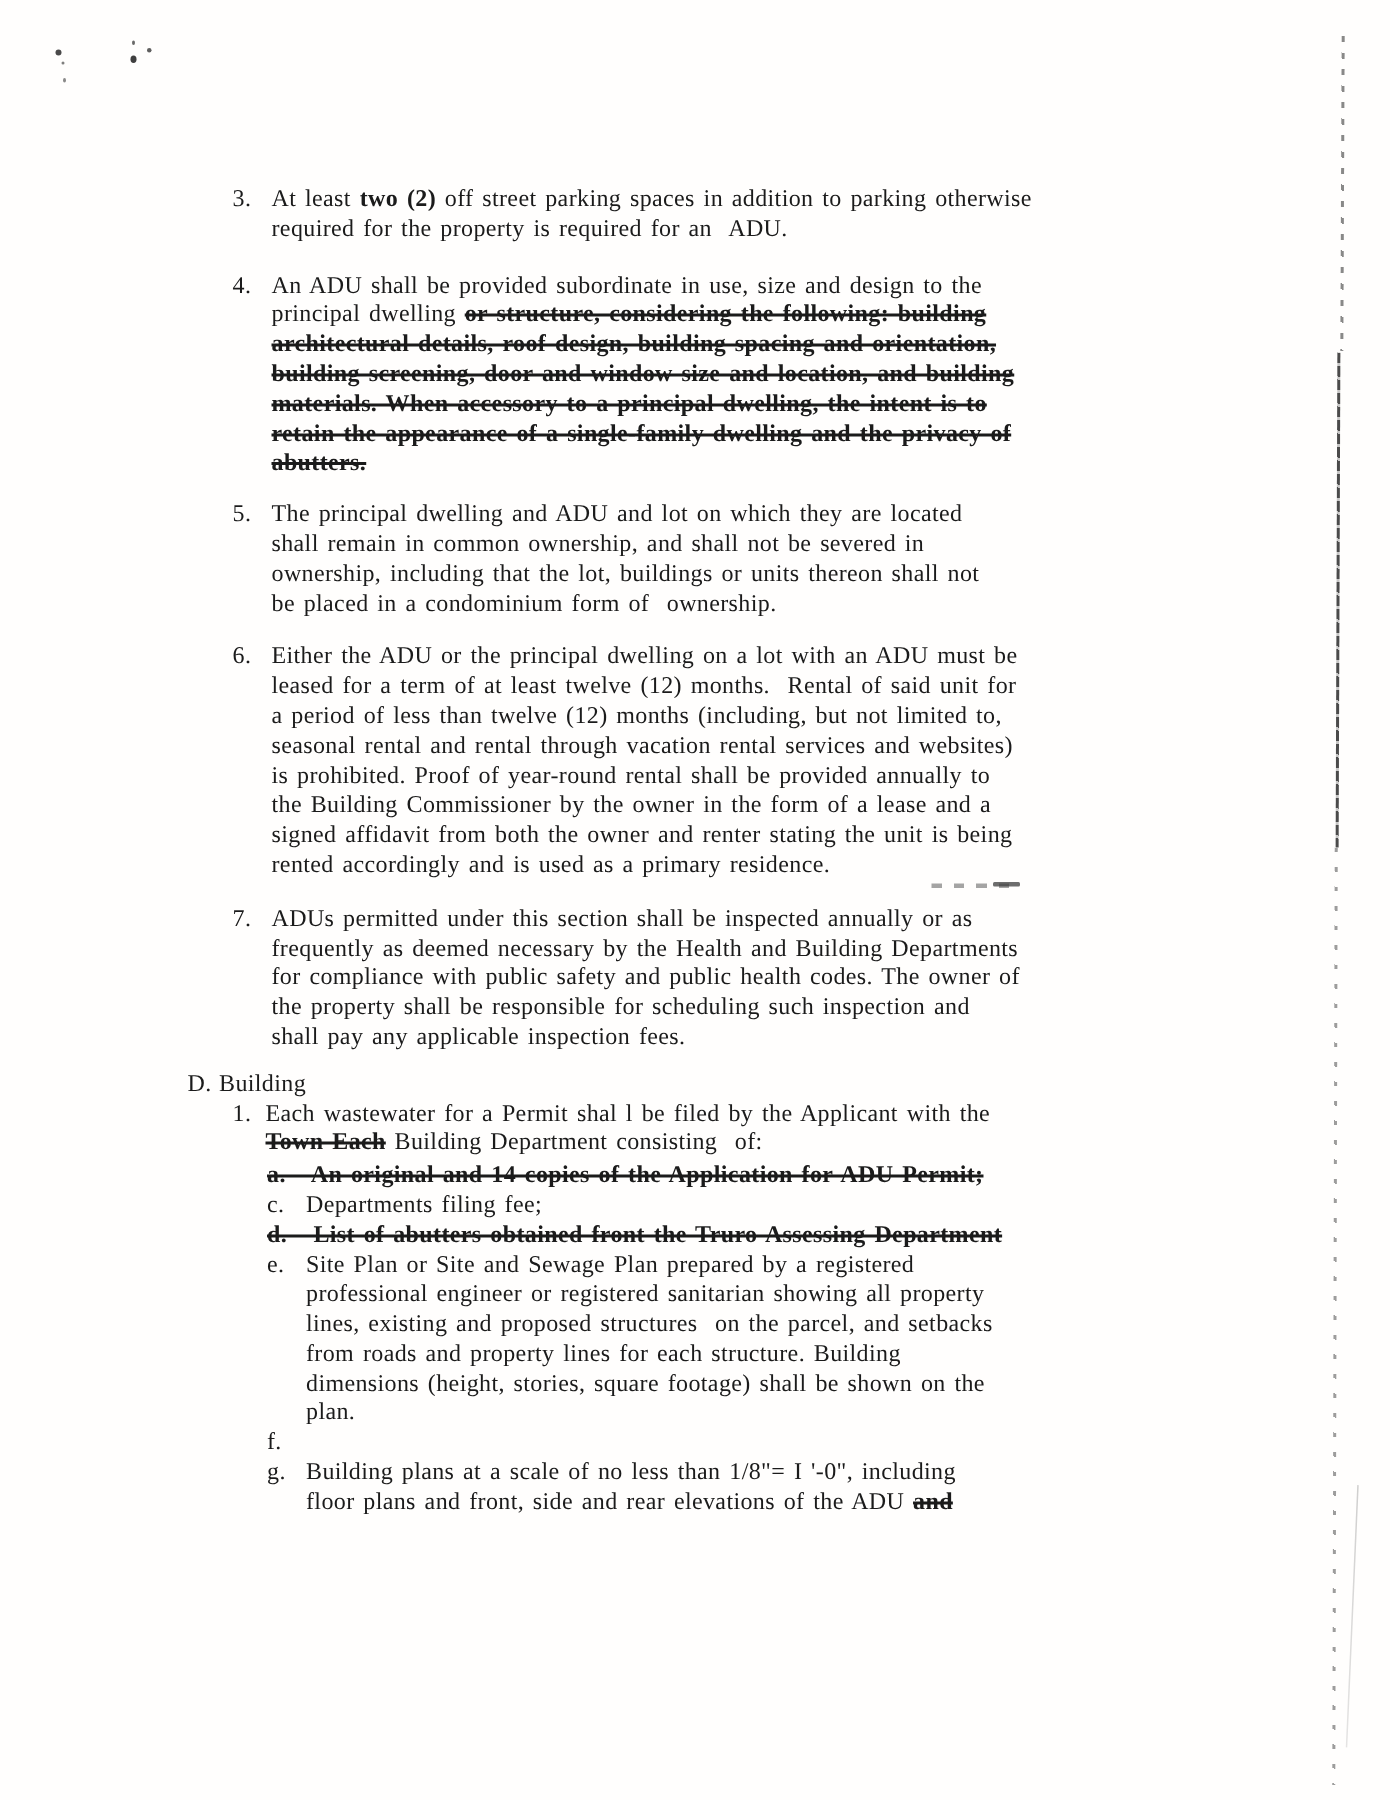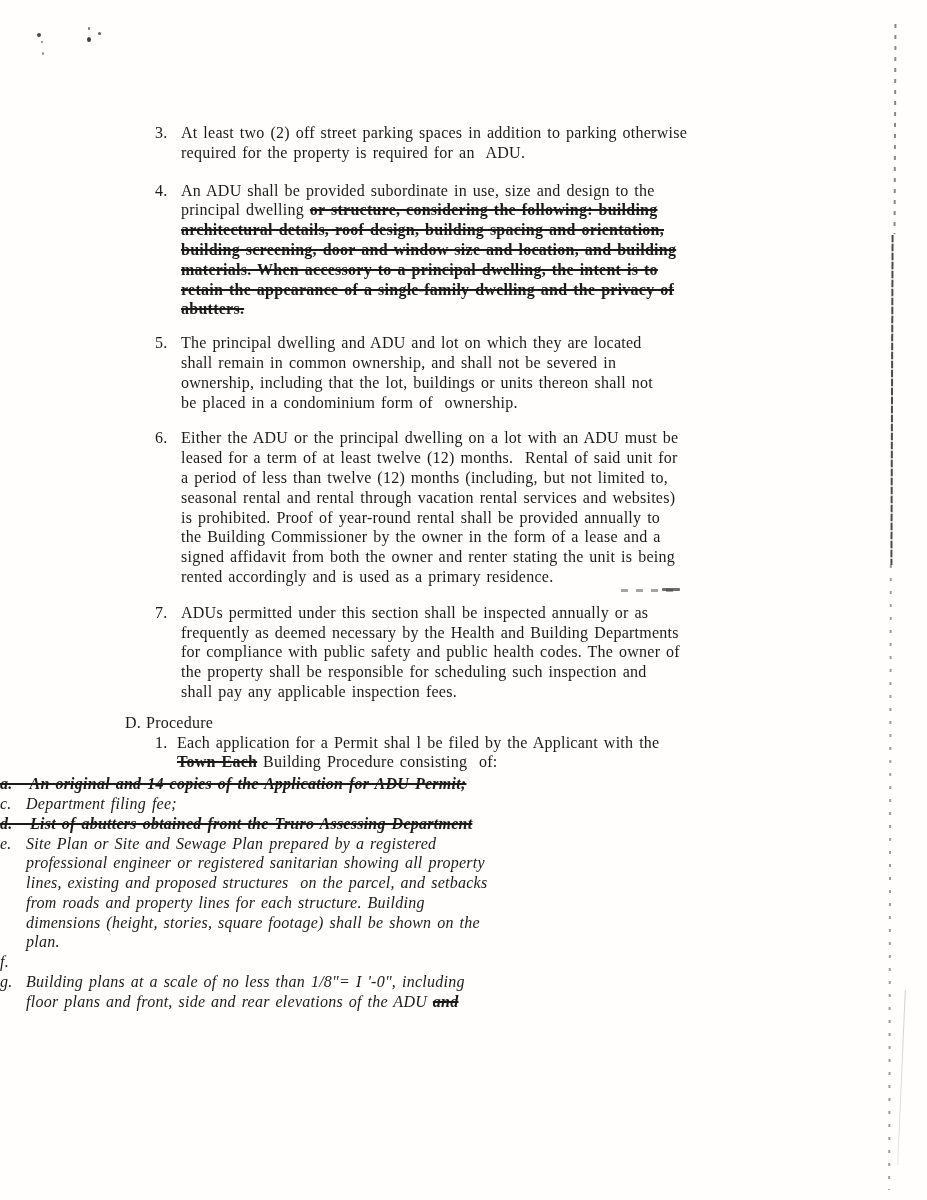--- a/index.html
+++ b/index.html
@@ -17,40 +17,40 @@
     line-height: 19.8px;
     color: #1b1b1b;
     letter-spacing: 0.25px;
     word-spacing: 1.6px;
   }
   .content { position: absolute; top: 123px; left: 0; width: 927px; }
   .li { display: flex; align-items: flex-start; }
   .mk { flex: 0 0 auto; white-space: pre; }
   .tx { white-space: pre-wrap; }
   .sg { white-space: pre-wrap; }
-  .b  { font-weight: normal; }
+  .b  { font-weight: bold; }
   .bs {
     font-weight: bold;
     text-decoration: line-through;
     text-decoration-thickness: 1.8px;
     text-decoration-color: #1b1b1b;
   }
   
   .num-item { margin-left: 155px; }
   .num-item .mk { width: 26px; }
   .mb18 { margin-bottom: 18px; }
   .mb14 { margin-bottom: 14px; }
   .mb16 { margin-bottom: 16px; }
   .mb11 { margin-bottom: 11px; }
   
   .sec-head { margin-left: 125px; }
   .sec-head .mk { width: 21px; }
   .sec-item1 { margin-left: 155px; }
   .sec-item1 .mk { width: 22px; }
-  .subitems { margin-top: 2px; font-style: italic; }
+  .subitems { margin-left: 178px; margin-top: 2px; }
   .sub-plain .mk { width: 26px; }
   .struckline { display: block; }
   
   .speck { position: absolute; background: #2a2a2a; border-radius: 50%; }
   .edge-line { position: absolute; }
   .edge-a {
     left: 894px; top: 24px; width: 1.5px; height: 210px;
     background: repeating-linear-gradient(to bottom, rgba(40,40,40,.55) 0 4px, transparent 4px 11px);
     transform: rotate(0.25deg);
   }
@@ -141,37 +141,37 @@
       <span class="mk">7.</span>
       <span class="tx"><span class="sg">ADUs permitted under this section shall be inspected annually or as
 frequently as deemed necessary by the Health and Building Departments
 for compliance with public safety and public health codes. The owner of
 the property shall be responsible for scheduling such inspection and
 shall pay any applicable inspection fees.</span></span>
     </div>
 
     <div class="li sec-head">
       <span class="mk">D.</span>
-      <span class="tx">Procedure</span>
+      <span class="tx">Building</span>
     </div>
 
     <div class="li sec-item1">
       <span class="mk">1.</span>
-      <span class="tx"><span class="sg">Each application for a Permit shal l be filed by the Applicant with the
-</span><span class="sg bs">Town Each</span><span class="sg"> Building Procedure consisting  of:</span></span>
+      <span class="tx"><span class="sg">Each wastewater for a Permit shal l be filed by the Applicant with the
+</span><span class="sg bs">Town Each</span><span class="sg"> Building Department consisting  of:</span></span>
     </div>
 
     <div class="subitems">
 
       <div class="struckline"><span class="sg bs">a.   An original and 14 copies of the Application for ADU Permit;</span></div>
 
 
       <div class="li sub-plain">
         <span class="mk">c.</span>
-        <span class="tx"><span class="sg">Department filing fee;</span></span>
+        <span class="tx"><span class="sg">Departments filing fee;</span></span>
       </div>
 
       <div class="struckline"><span class="sg bs">d.   List of abutters obtained front the Truro Assessing Department</span></div>
 
       <div class="li sub-plain">
         <span class="mk">e.</span>
         <span class="tx"><span class="sg">Site Plan or Site and Sewage Plan prepared by a registered
 professional engineer or registered sanitarian showing all property
 lines, existing and proposed structures  on the parcel, and setbacks
 from roads and property lines for each structure. Building

